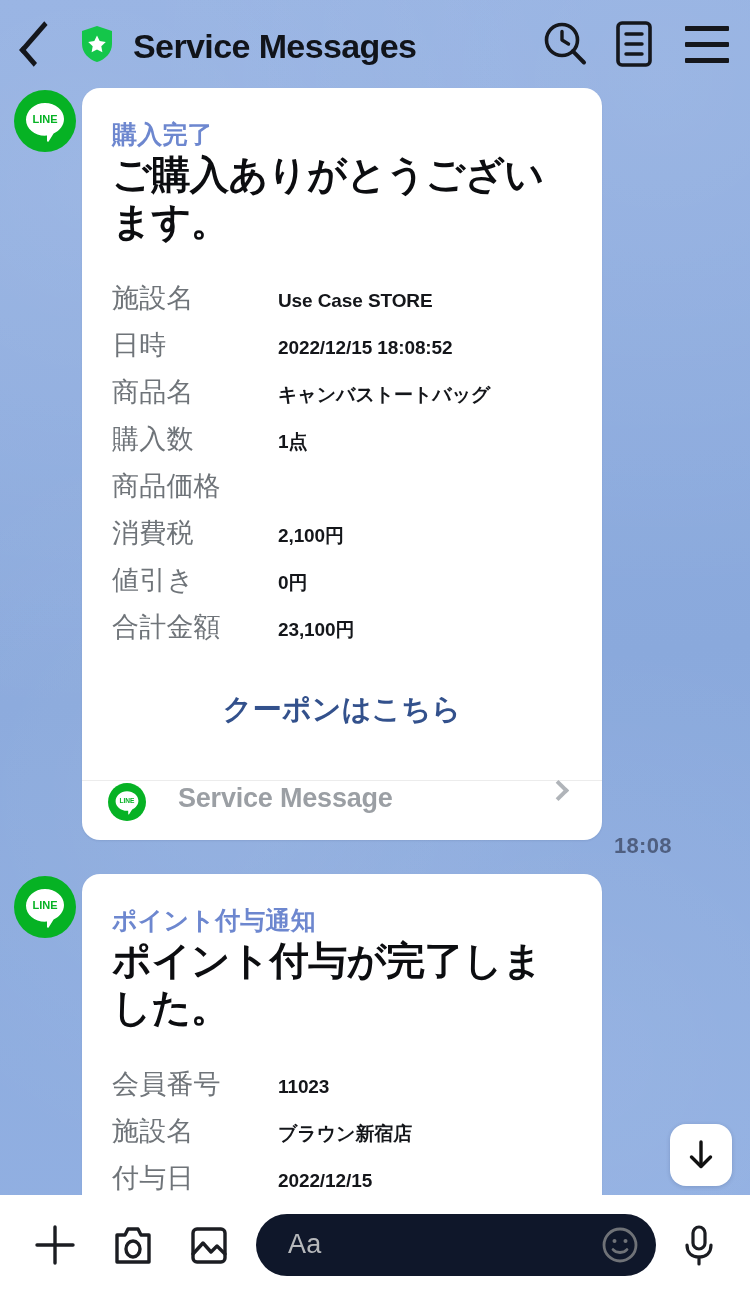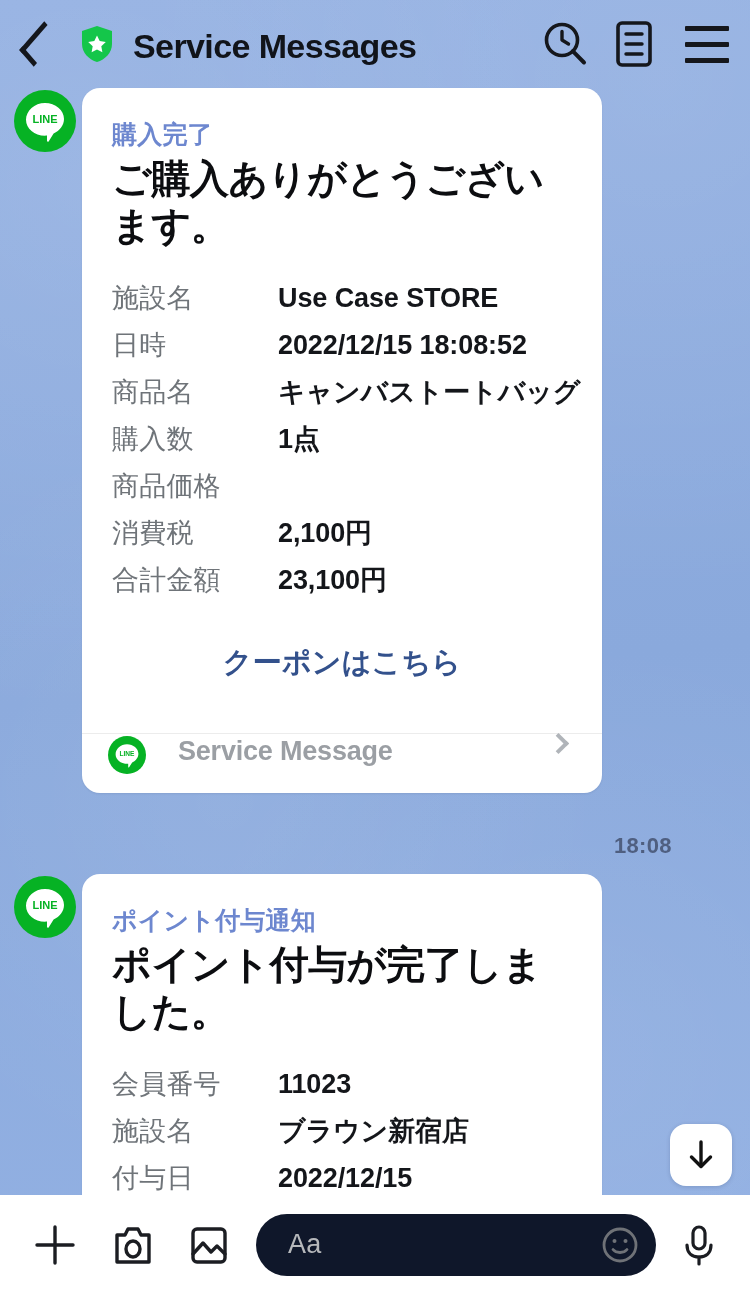--- a/index.html
+++ b/index.html
@@ -80,32 +80,33 @@
   .card-body { padding: 32px 30px 10px 30px; }
 
   .eyebrow {
     font-size: 25px; font-weight: 700; color: #6d87cf;
     letter-spacing: 0.2px; line-height: 1.15;
   }
   .headline {
     font-size: 39px; font-weight: 700; color: #0c0d10;
     line-height: 1.22; letter-spacing: -0.5px;
     margin-top: 6px;
+    font-family: Liberation Mono, monospace;
   }
 
   .detail-table { margin-top: 30px; }
   .detail-row { display: flex; align-items: baseline; margin-bottom: 11px; }
   .detail-label {
     width: 166px; flex: 0 0 166px;
     font-size: 27px; color: #6f7479; font-weight: 400;
     letter-spacing: 0.2px;
   }
   .detail-value {
     flex: 1 1 auto;
-    font-size: 27px; color: #14161a; font-weight: 700;
+    font-size: 19px; color: #14161a; font-weight: 700;
     letter-spacing: -0.1px; white-space: nowrap;
   }
 
   .cta-link {
     text-align: center;
     font-size: 29px; font-weight: 700; color: #33518c;
     padding: 34px 0 40px 0;
     letter-spacing: 0.2px;
   }
 
@@ -251,20 +252,24 @@
           <div class="detail-row">
             <span class="detail-label">購入数</span>
             <span class="detail-value">1点</span>
           </div>
           <div class="detail-row">
             <span class="detail-label">商品価格</span>
           </div>
           <div class="detail-row">
             <span class="detail-label">消費税</span>
             <span class="detail-value">2,100円</span>
+          </div>
+          <div class="detail-row">
+            <span class="detail-label">値引き</span>
+            <span class="detail-value">0円</span>
           </div>
           <div class="detail-row">
             <span class="detail-label">合計金額</span>
             <span class="detail-value">23,100円</span>
           </div>
         </div>
 
         <div class="cta-link">クーポンはこちら</div>
       </div>
 

